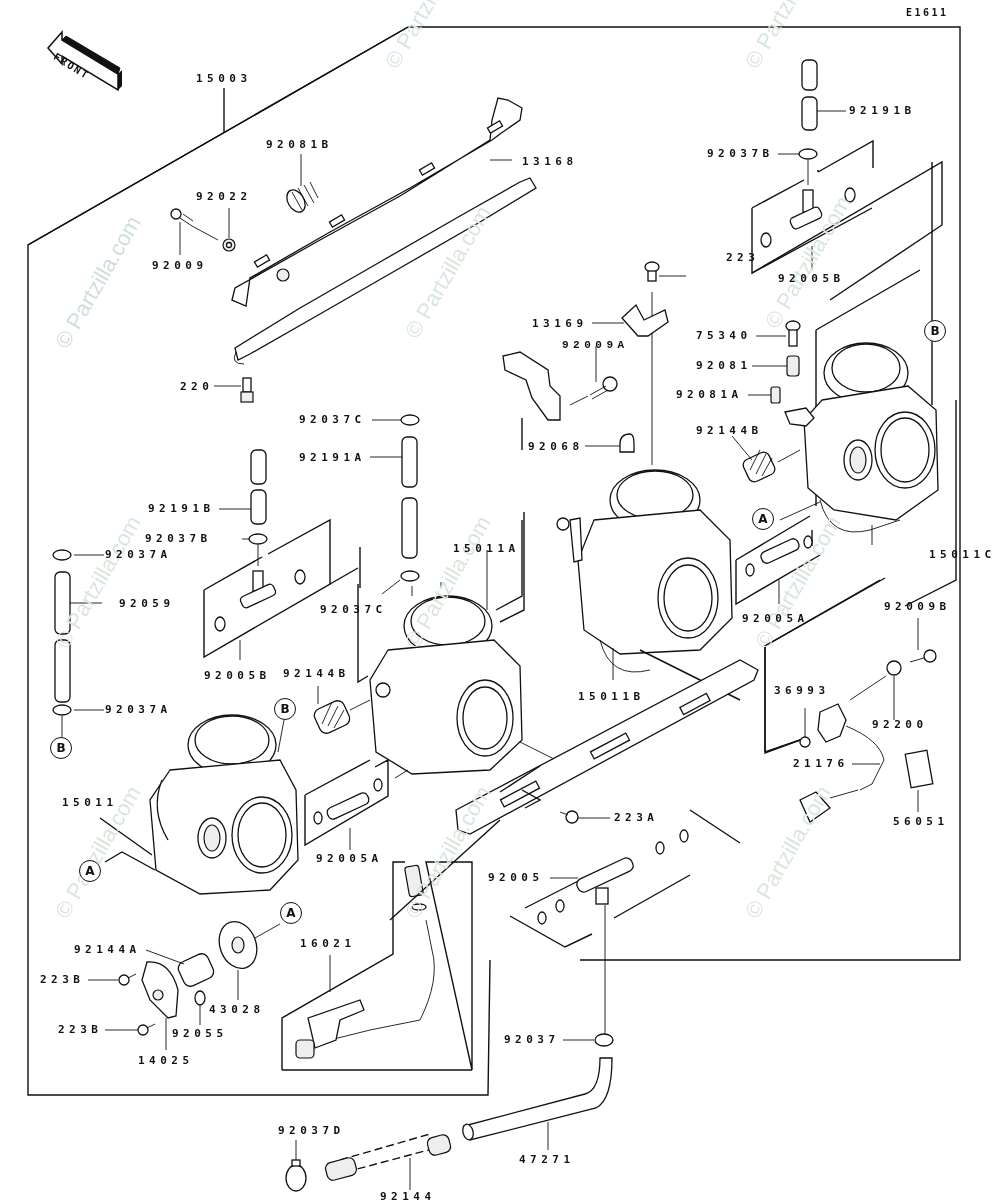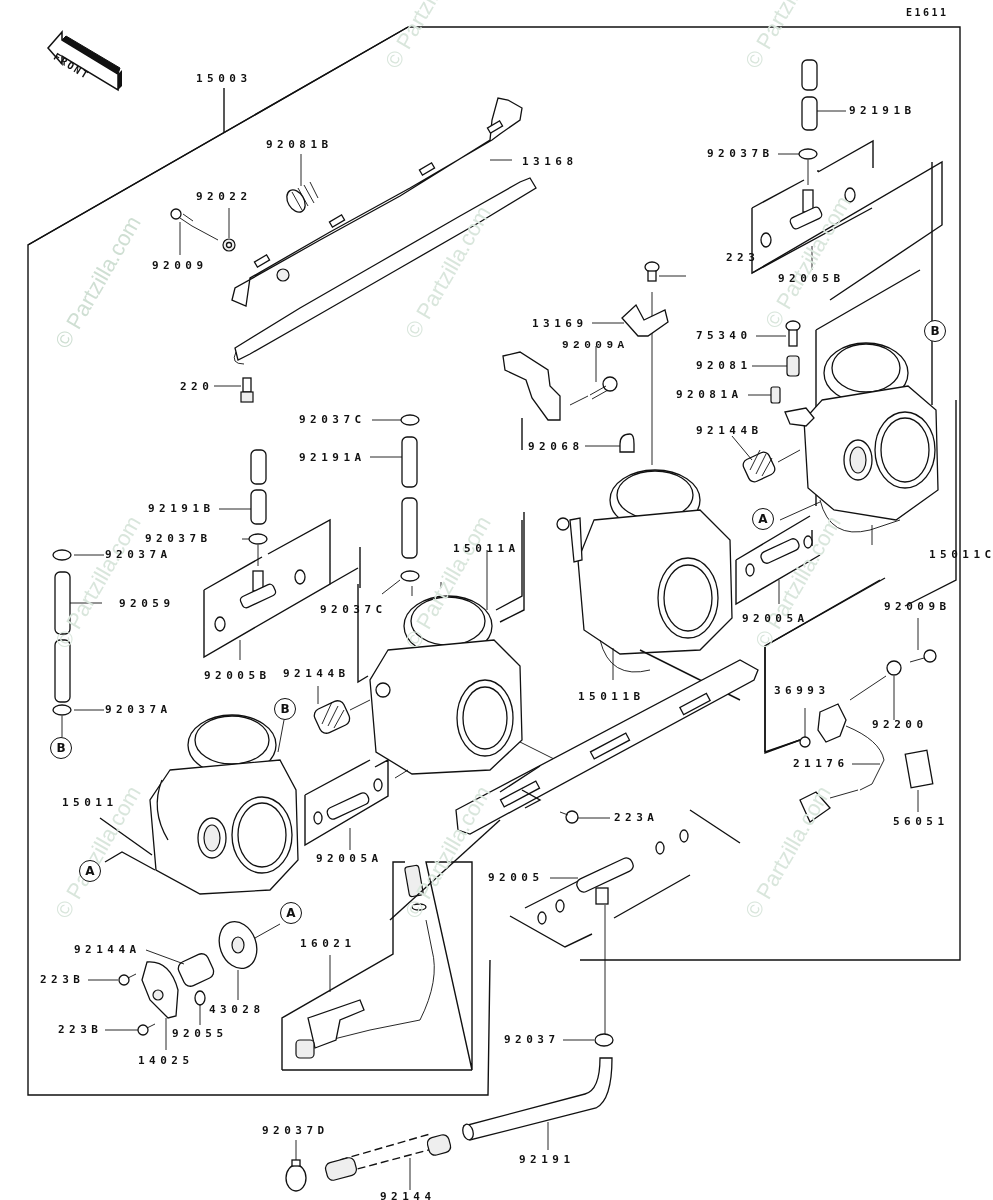--- a/index.html
+++ b/index.html
@@ -423,15 +423,15 @@
 <div class="lbl" style="left:614px; top:811px;">223A</div>
 <div class="lbl" style="left:488px; top:871px;">92005</div>
 <div class="lbl" style="left:300px; top:937px;">16021</div>
 <div class="lbl" style="left:74px; top:943px;">92144A</div>
 <div class="lbl" style="left:40px; top:973px;">223B</div>
 <div class="lbl" style="left:209px; top:1003px;">43028</div>
 <div class="lbl" style="left:58px; top:1023px;">223B</div>
 <div class="lbl" style="left:172px; top:1027px;">92055</div>
 <div class="lbl" style="left:138px; top:1054px;">14025</div>
 <div class="lbl" style="left:504px; top:1033px;">92037</div>
-<div class="lbl" style="left:262px; top:1124px;">92037D</div>
-<div class="lbl" style="left:519px; top:1153px;">92191</div>
+<div class="lbl" style="left:278px; top:1124px;">92037D</div>
+<div class="lbl" style="left:519px; top:1153px;">47271</div>
 <div class="lbl" style="left:380px; top:1190px;">92144</div>
 
 </body></html>

